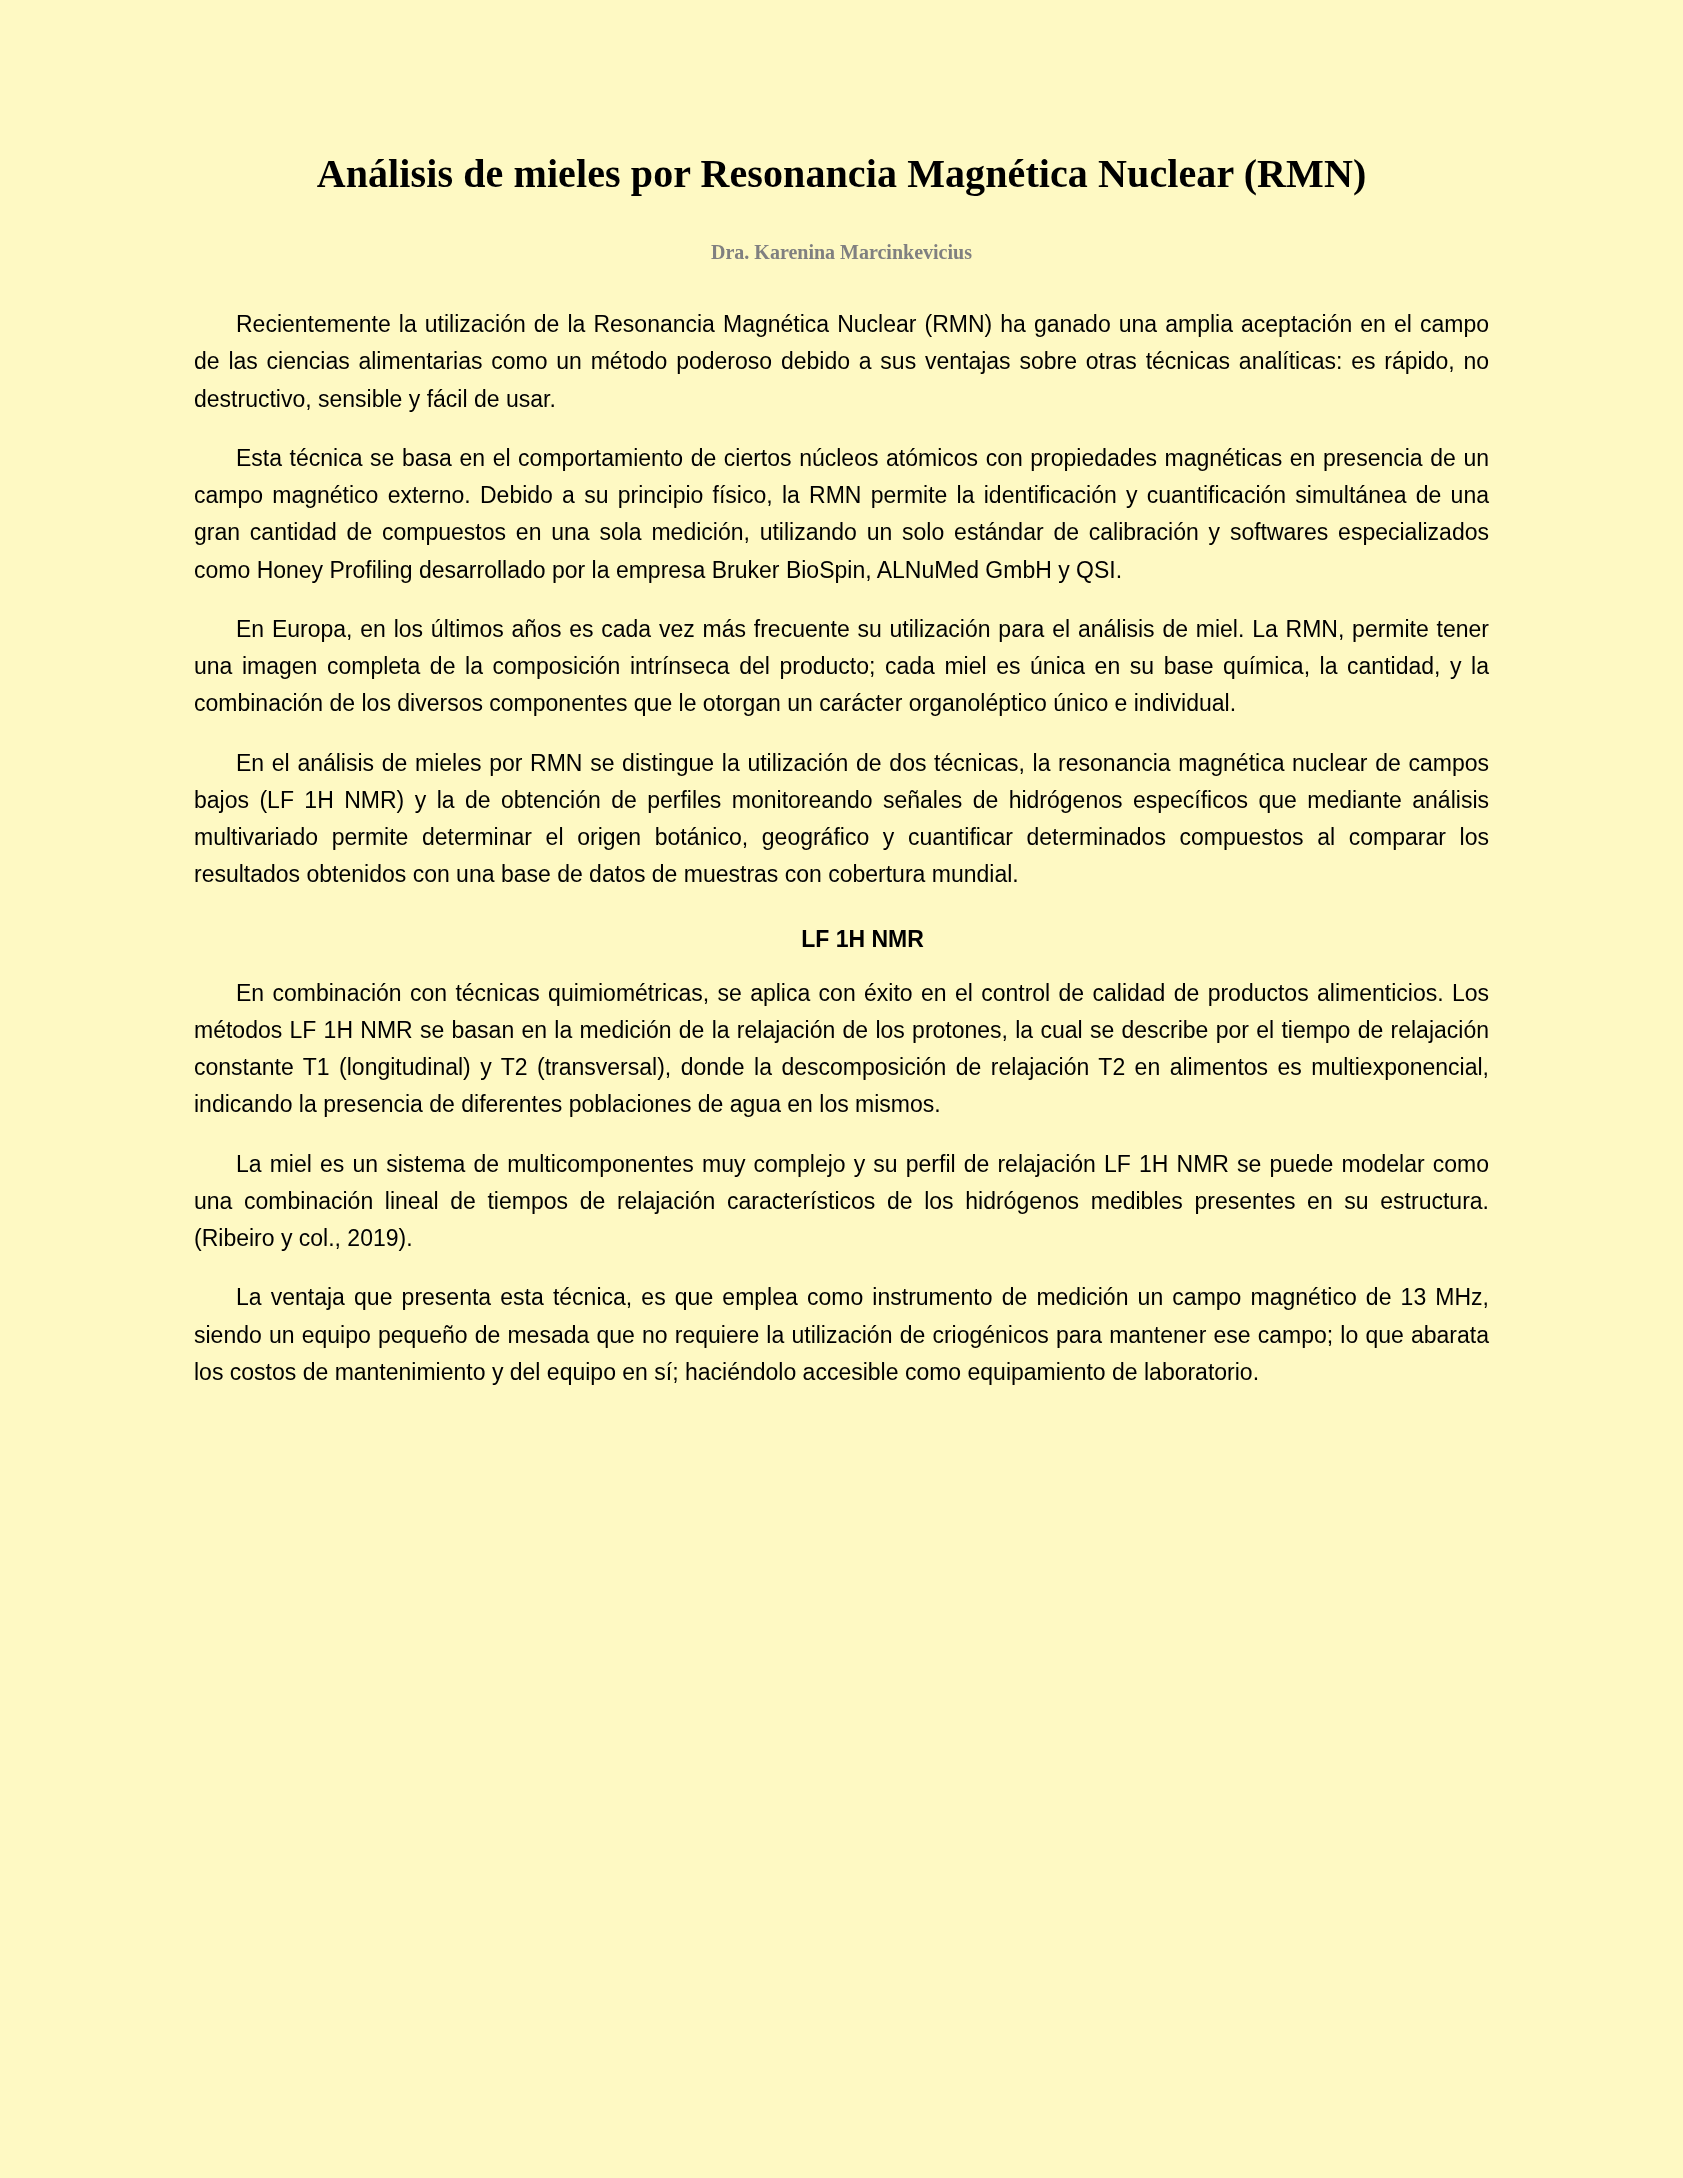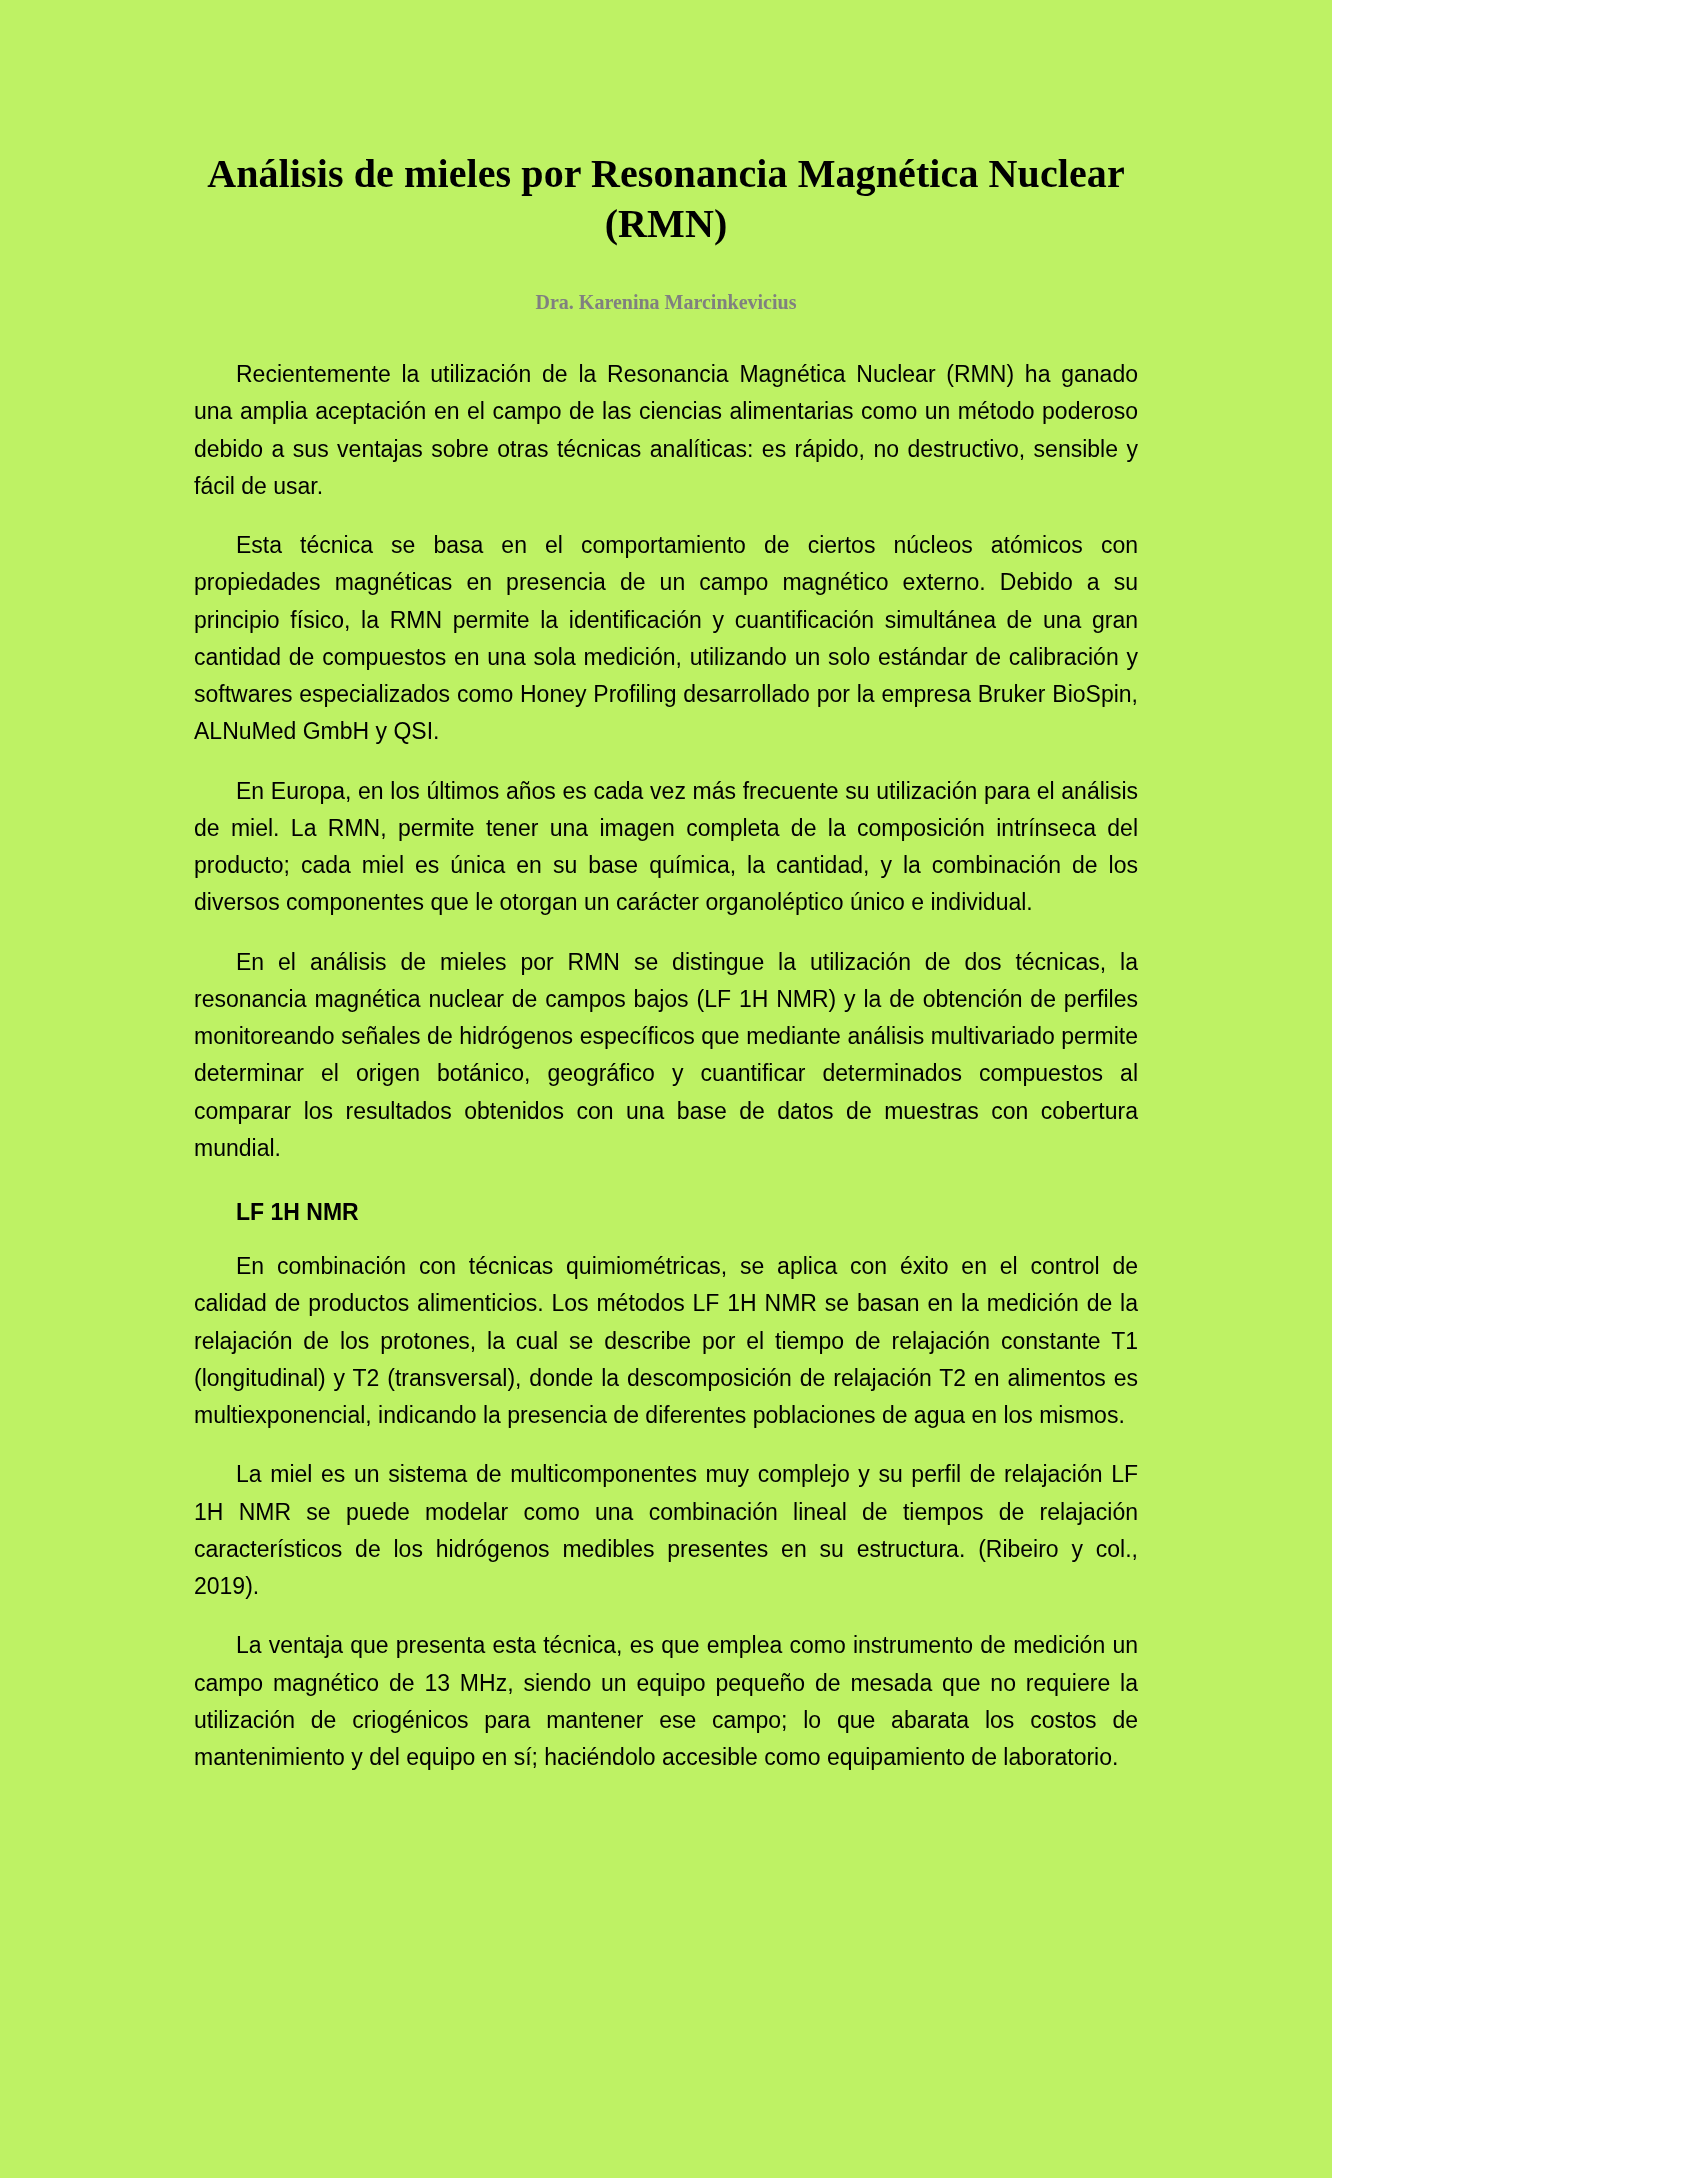--- a/index.html
+++ b/index.html
@@ -7,25 +7,25 @@
     padding: 0;
     background: #ffffff;
   }
   body {
     width: 1683px;
     min-height: 2178px;
     font-family: "Liberation Sans", sans-serif;
     color: #000000;
   }
   .page {
-    width: 1332px;
+    width: 1683px;
     min-height: 2178px;
     box-sizing: border-box;
     padding: 149px 194px 59px 194px;
-    background: #bef264;
+    background: #fef9c3;
   }
   .doc-title {
     font-family: "Liberation Serif", serif;
     font-size: 40px;
     font-weight: bold;
     text-align: center;
     line-height: 1.25;
     margin: 0 0 42px 0;
     letter-spacing: 0.1px;
   }
@@ -49,21 +49,21 @@
     font-size: 23px;
     line-height: 1.62;
     text-align: justify;
     text-justify: inter-word;
     margin: 0 0 22px 0;
     text-indent: 42px;
   }
   h2.section-heading {
     font-size: 23px;
     font-weight: bold;
-    text-align: left;
+    text-align: center;
     margin: 32px 0 22px 0;
     text-indent: 42px;
   }
   .spacer-bottom {
     height: 119px;
   }
 </style>
 </head>
 <body>
 

